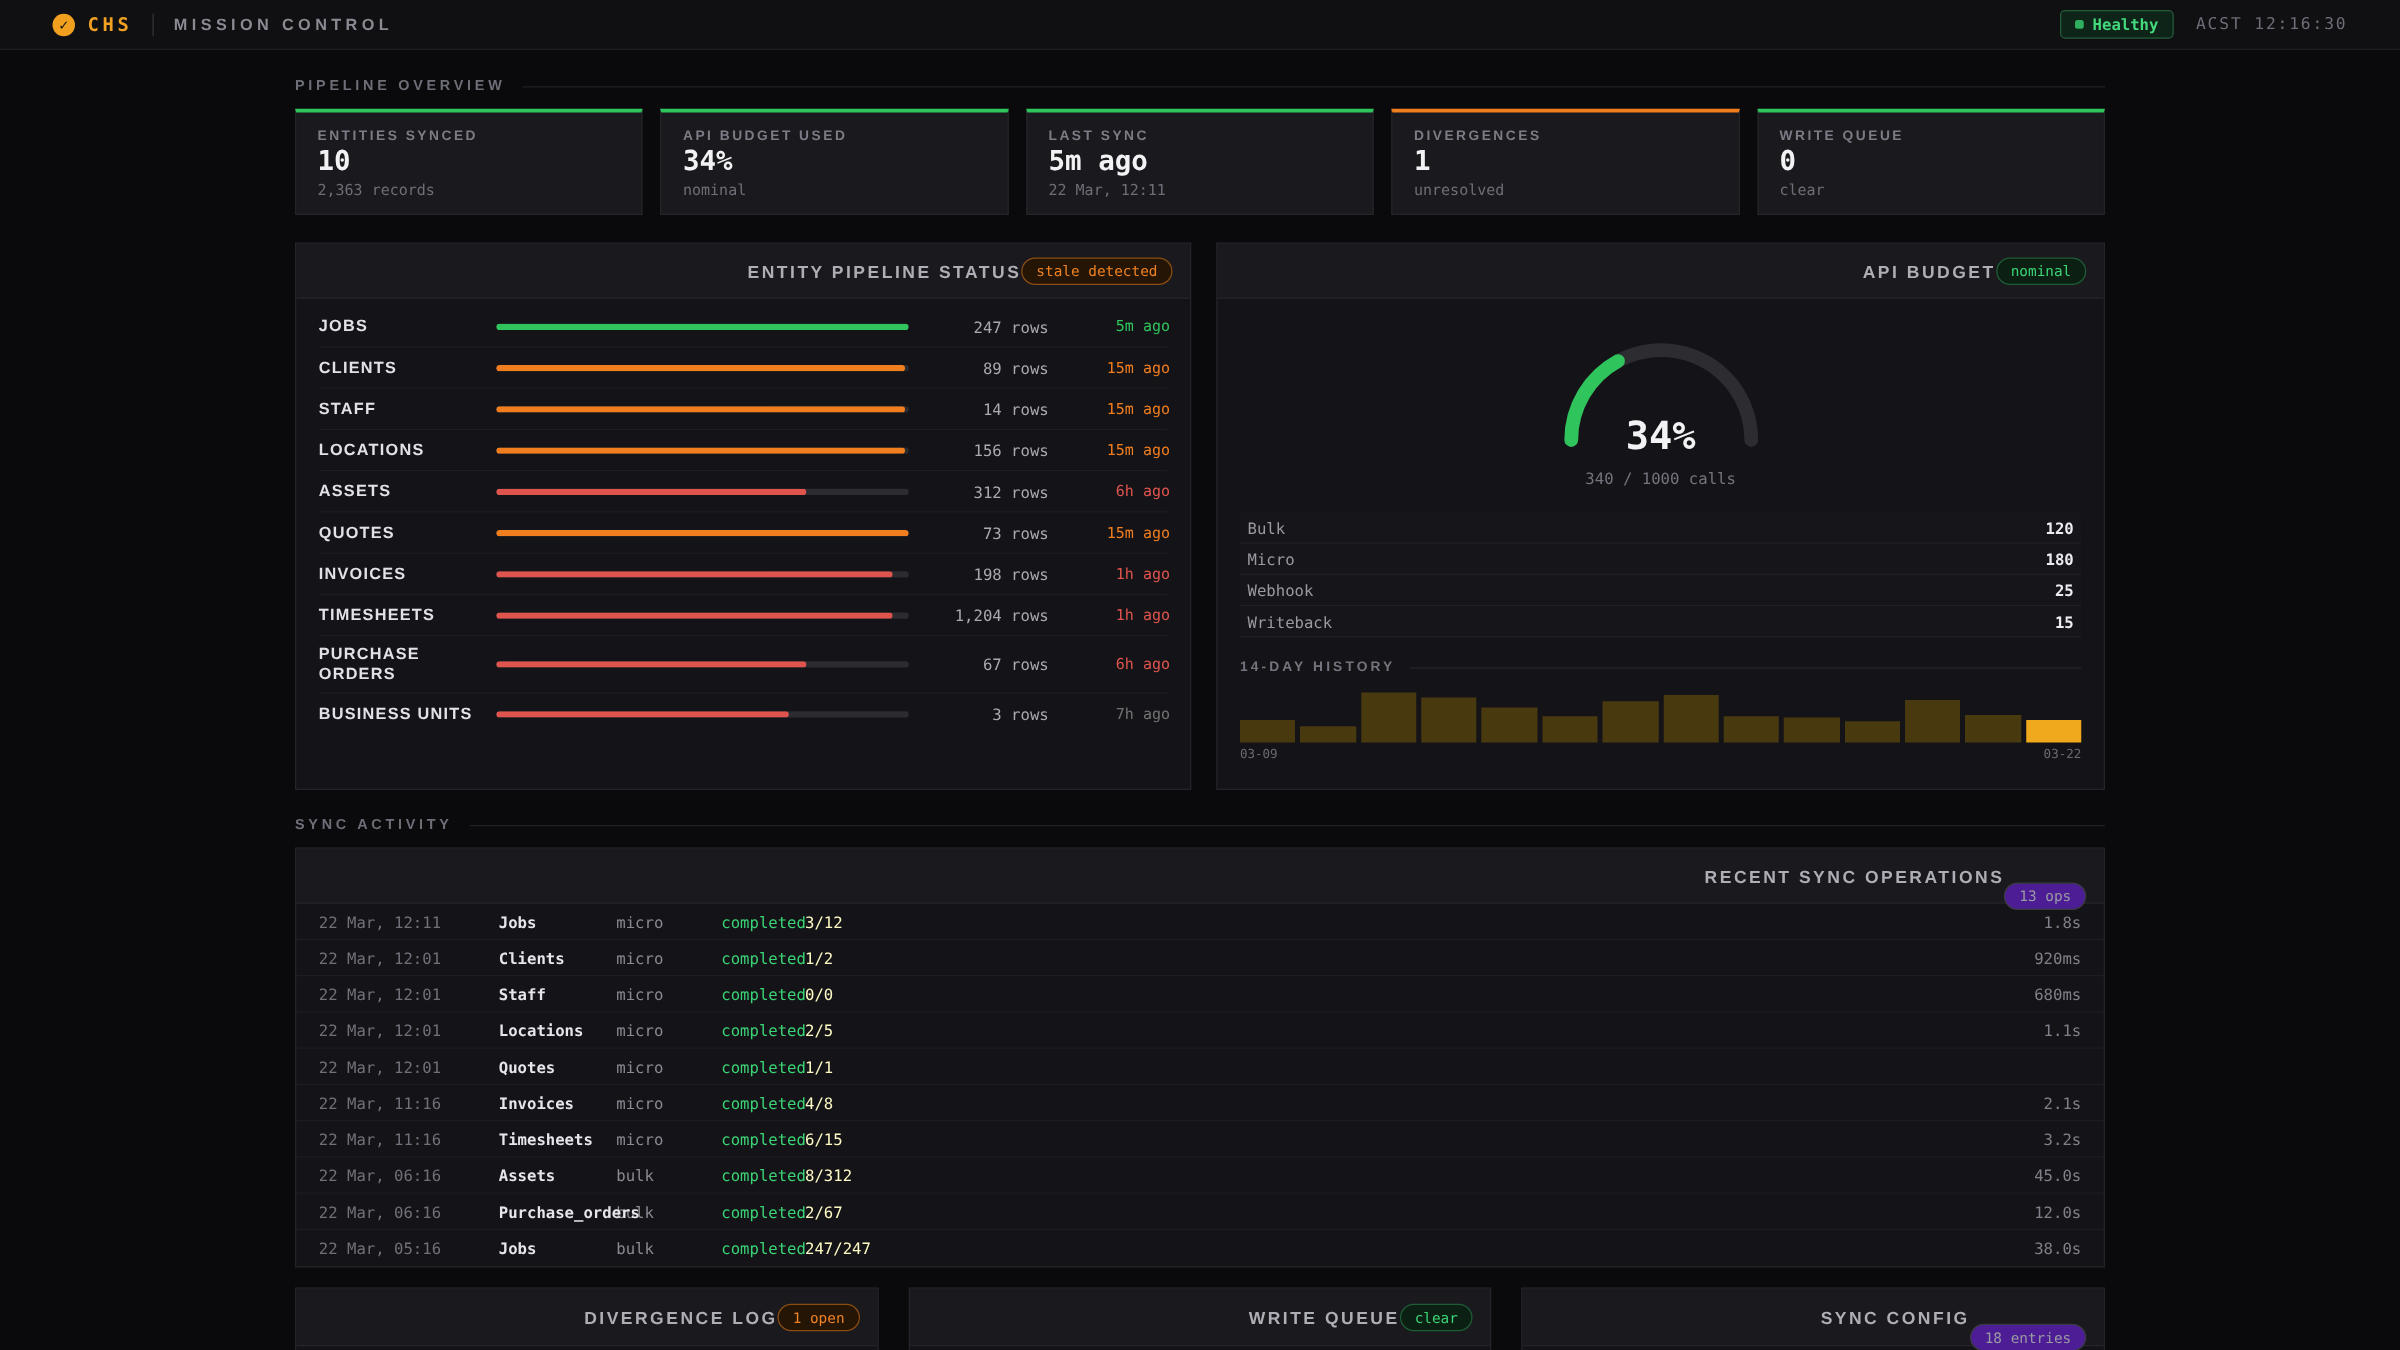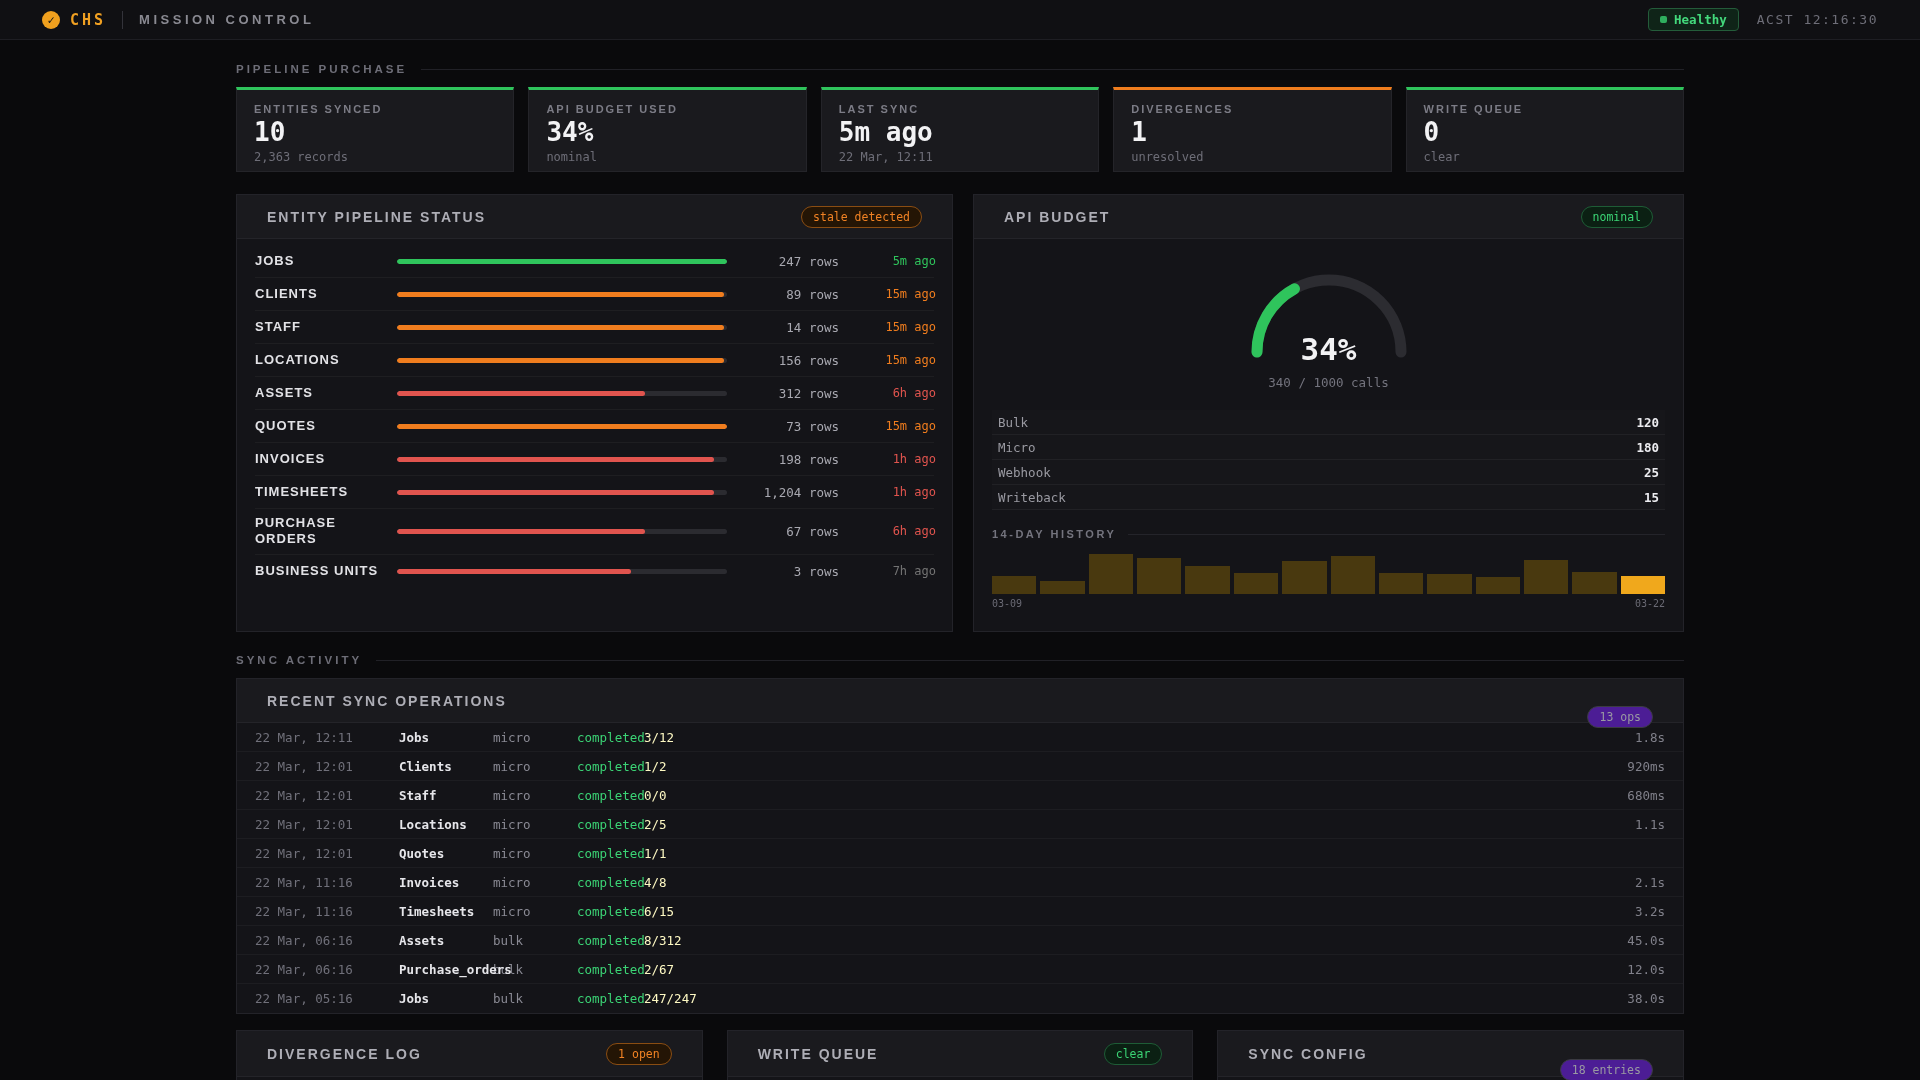--- a/index.html
+++ b/index.html
@@ -27,28 +27,28 @@
   .section-label span { color:#6e6e78; font-family:"Liberation Sans", sans-serif; font-weight:bold;
                         font-size:11.5px; letter-spacing:3px; white-space:nowrap; }
   .section-label i { flex:1; height:1px; background:#212127; }
 
   
   .cards { display:grid; grid-template-columns:repeat(5,1fr); gap:14px; }
   .card { background:#1a1a1e; border:1px solid #242429; border-top:3px solid #2fc45c;
           padding:13px 17px 12px; height:85px; }
   .card-label { color:#7c7c86; font-family:"Liberation Sans", sans-serif; font-weight:bold;
                 font-size:11px; letter-spacing:2px; }
-  .card-value { color:#f2f2f4; font-size:26px; font-weight:bold; margin-top:3px; line-height:1.1; }
+  .card-value { color:#f2f2f4; font-size:22px; font-weight:bold; margin-top:3px; line-height:1.1; }
   .card-sub { color:#6e6e78; font-size:12px; margin-top:3px; }
 
   
   .main-grid { display:grid; grid-template-columns:717px 711px; gap:20px; margin-top:22px; }
   .panel { background:#141418; border:1px solid #232329; }
-  .panel-head { height:44px; display:flex; align-items:center; justify-content:space-between;
-                padding:0 30px; background:#1a1a1e; border-bottom:1px solid #242429; }
+  .panel-head { height:44px; display:flex; align-items:center; justify-content:flex-end;
+                padding:0 14px; background:#1a1a1e; border-bottom:1px solid #242429; }
   .panel-title { color:#aeaeb6; font-family:"Liberation Sans", sans-serif; font-weight:bold;
                  font-size:14px; letter-spacing:2px; }
   .pill { font-size:11.5px; border-radius:999px; padding:3px 11px; white-space:nowrap; }
   .pill-orange { color:#f08224; border:1px solid #8a4d12; background:#241505; }
   .pill-green  { color:#3bd475; border:1px solid #1e5c36; background:#0b2013; }
   .pill-gray   { color:#9a9aa2; border:1px solid #3b3b42; background:#4c1d95;margin-top:32px; }
 
   
   .erows-wrap { padding:6px 18px 10px; }
   .erow { display:grid; grid-template-columns:130px 330px 100px 85px; gap:12px;
@@ -115,21 +115,21 @@
       <span class="health-dot"></span>
       <span>Healthy</span>
     </div>
     <div class="clock">ACST 12:16:30</div>
   </div>
 </div>
 
 <div class="content">
 
   <div class="section-label">
-    <span>PIPELINE PURCHASE</span>
+    <span>PIPELINE OVERVIEW</span>
       <i></i>
   </div>
 
   <div class="cards" id="stat-cards">
       <div class="card" style="border-top-color: rgb(47, 196, 92);">
       <div class="card-label">ENTITIES SYNCED</div>
       <div class="card-value">10</div>
       <div class="card-sub">2,363 records</div>
     </div>
       <div class="card" style="border-top-color: rgb(47, 196, 92);">

